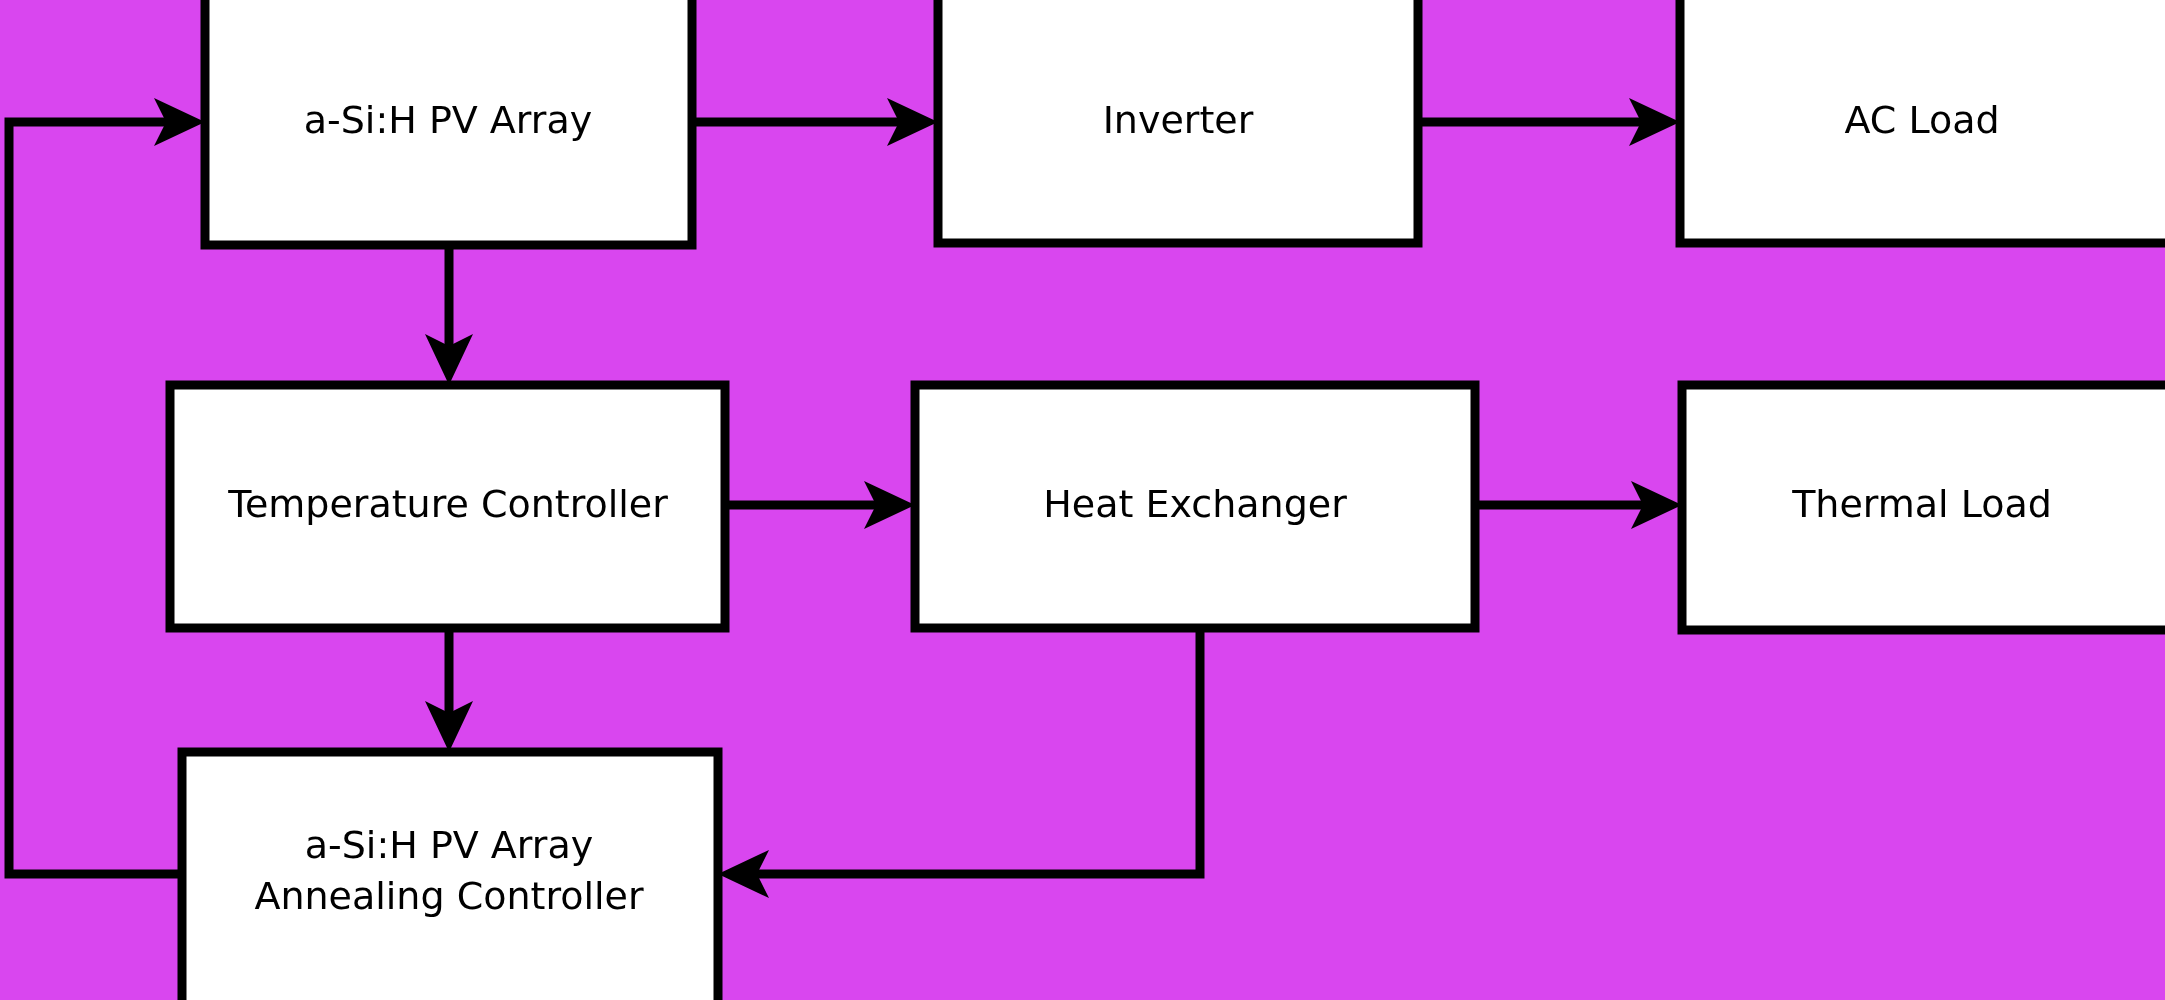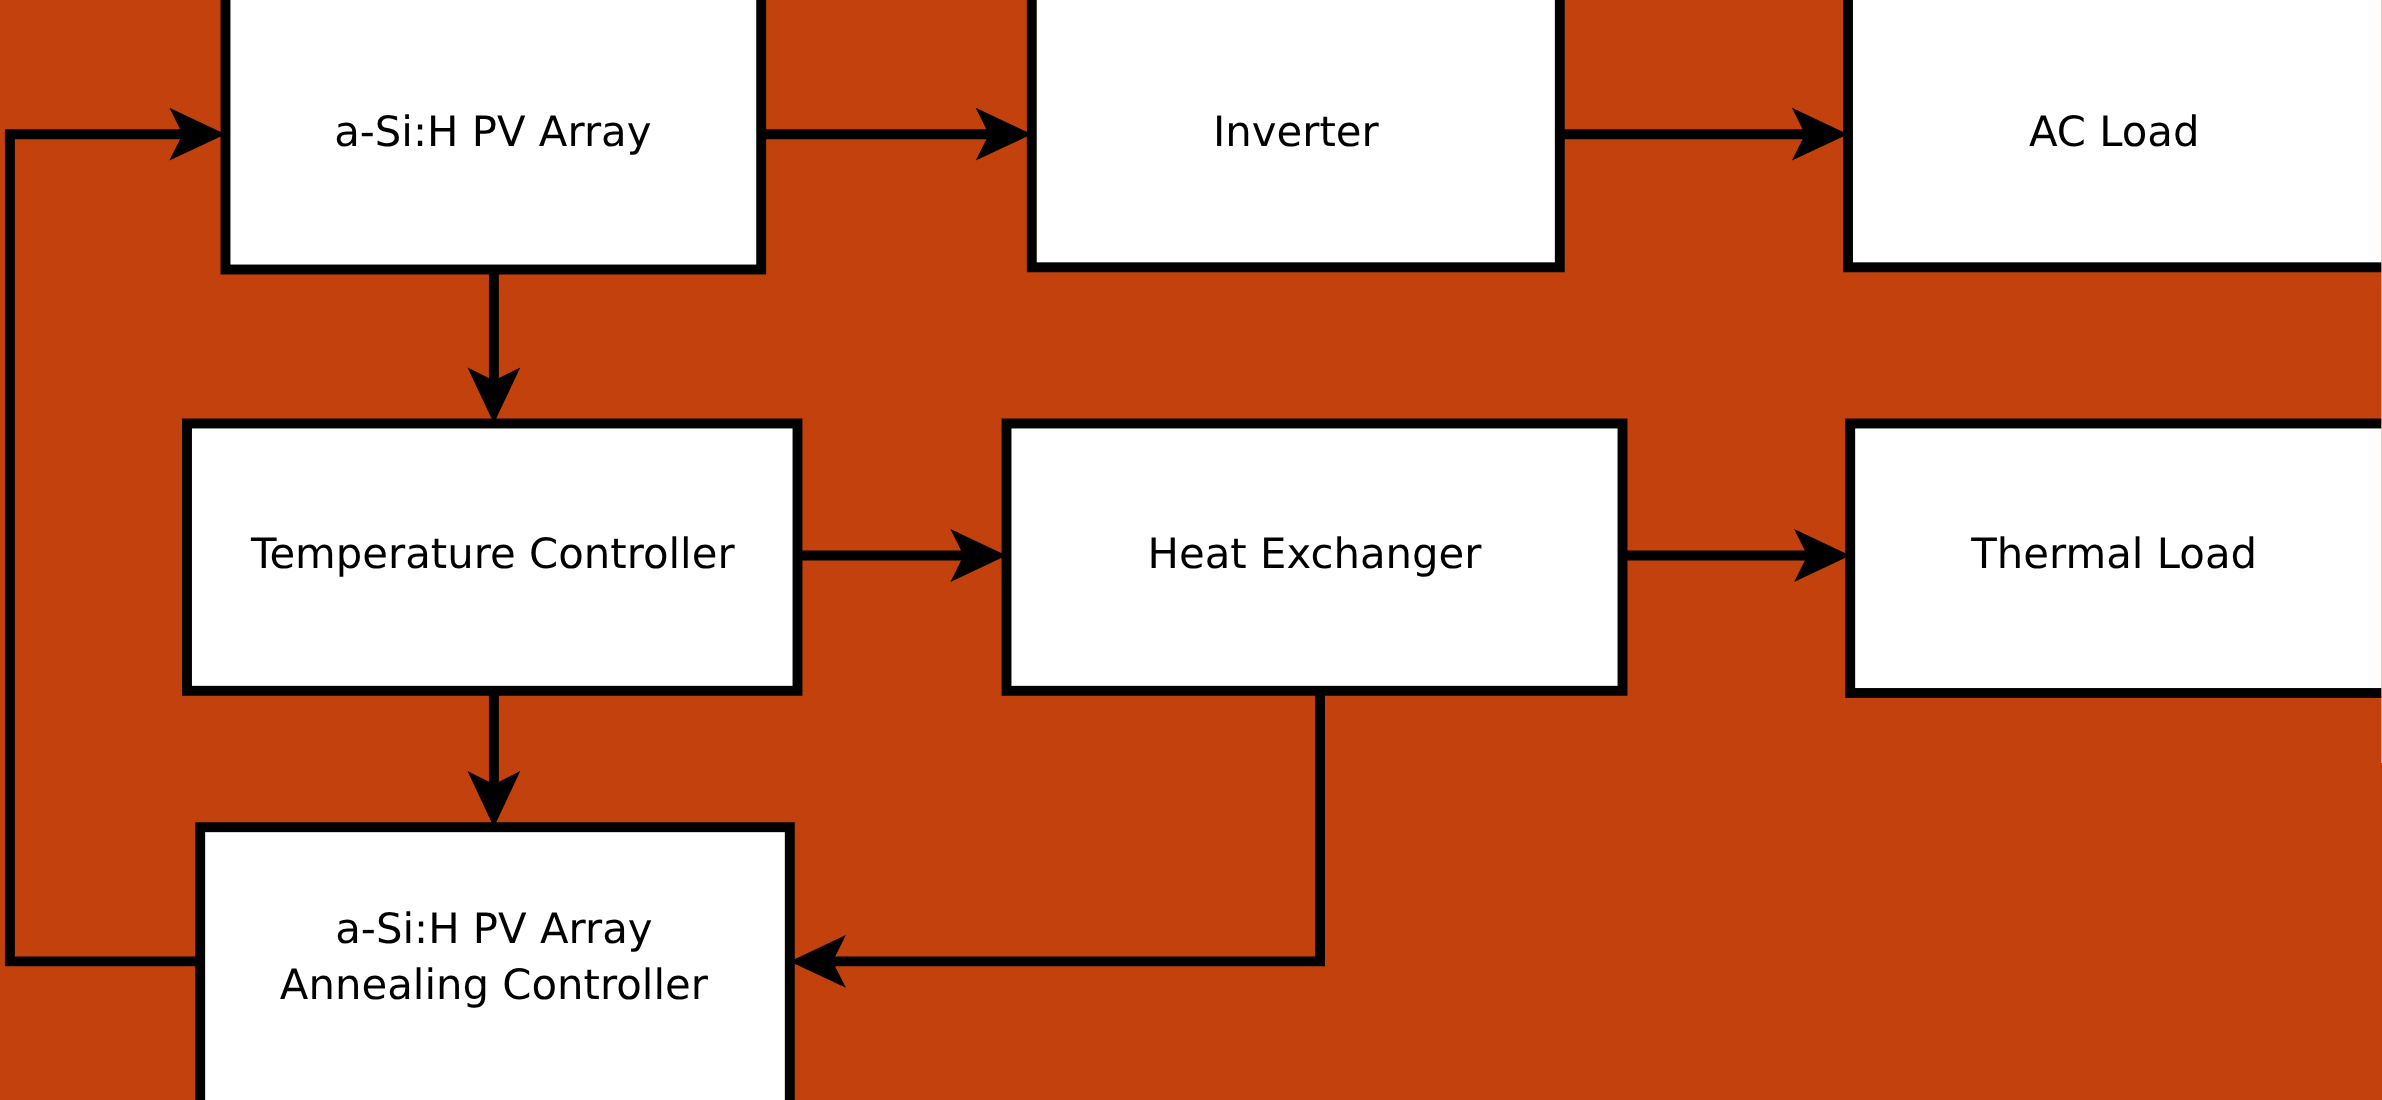--- a/index.html
+++ b/index.html
@@ -5,21 +5,21 @@
 <style>
   html, body {
     margin: 0;
     padding: 0;
     background: #ffffff;
   }
   #canvas {
     position: relative;
     width: 2165px;
     height: 1000px;
-    background: #c2410c;
+    background: #d946ef;
     overflow: hidden;
     font-family: "DejaVu Sans", "Liberation Sans", sans-serif;
   }
   #diagram-svg {
     position: absolute;
     top: 0;
     left: 0;
     width: 2165px;
     height: 1000px;
     display: block;

